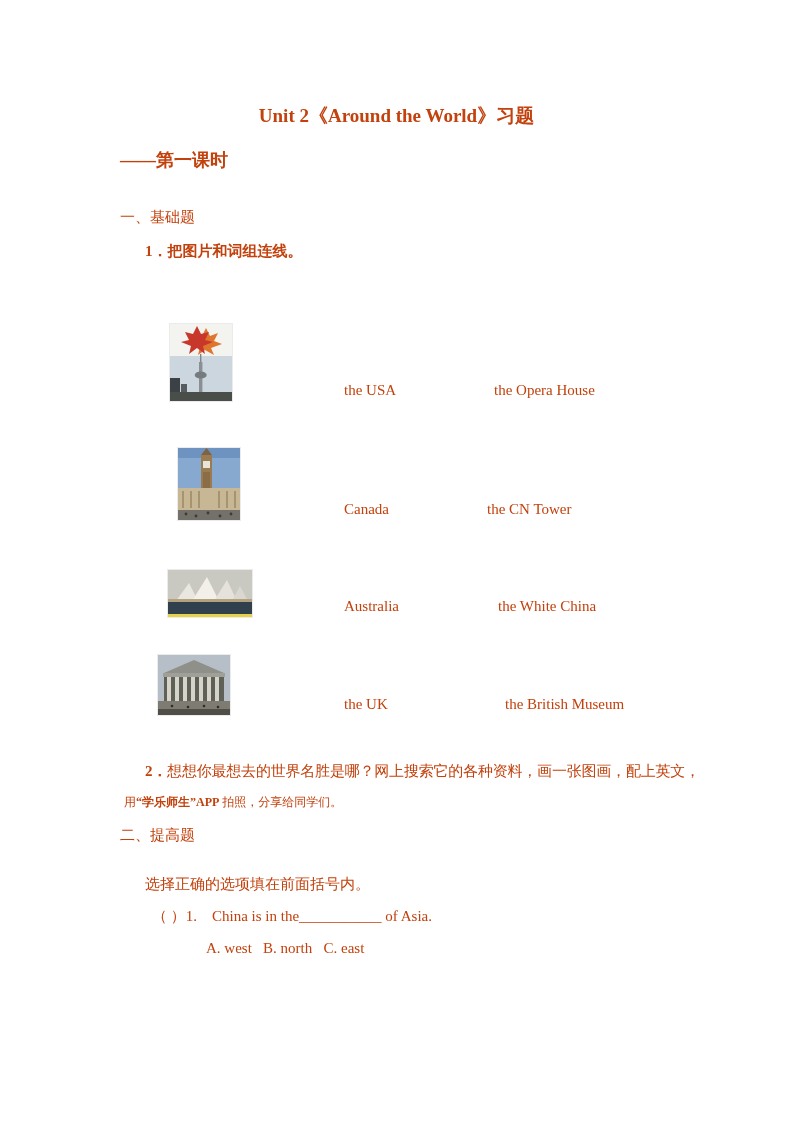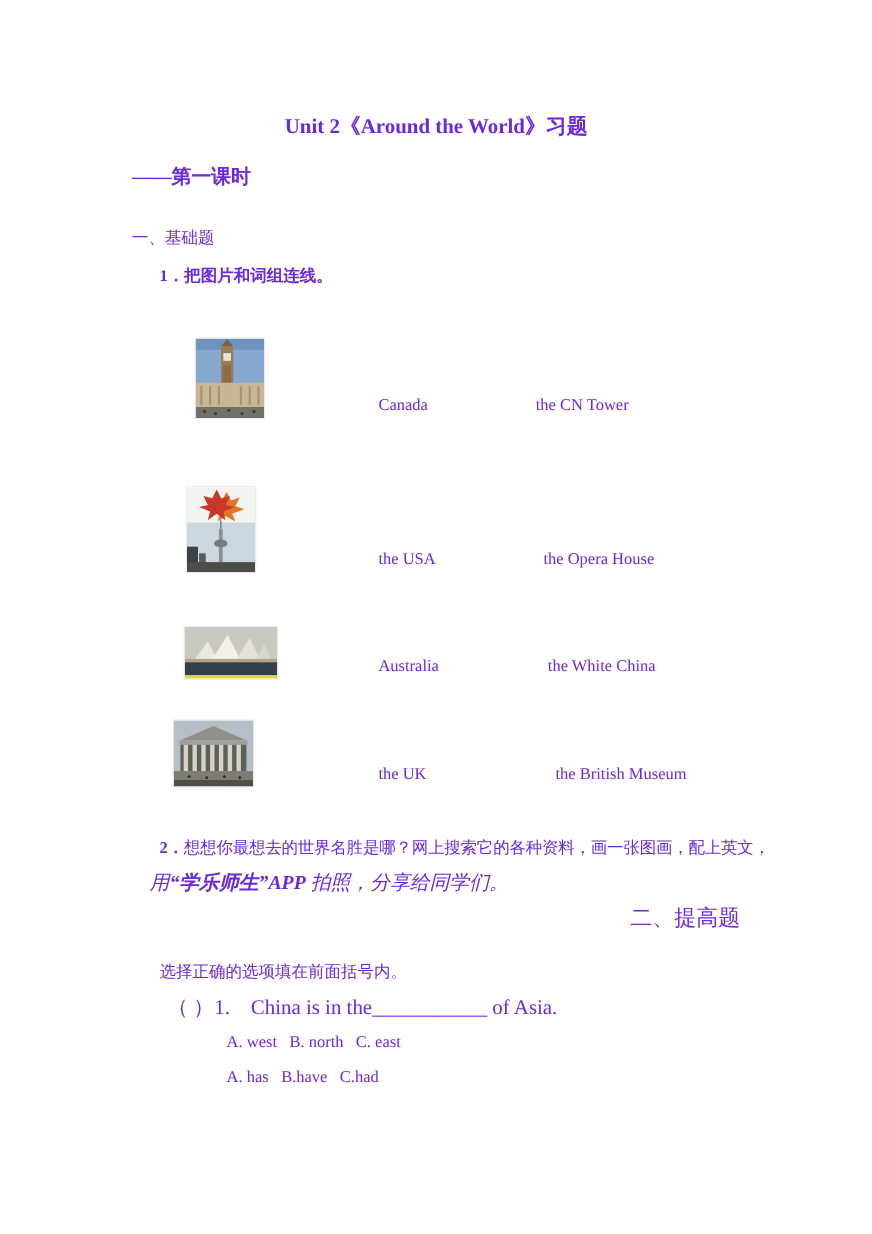--- a/index.html
+++ b/index.html
@@ -1,19 +1,19 @@
 <!DOCTYPE html>
 <html><head>
 <meta charset="utf-8">
 <style>
   html,body{margin:0;padding:0;background:#ffffff;}
   .page{
     width:793px;height:1122px;box-sizing:border-box;
     padding:104px 120px 40px 120px;
-    background:#ffffff;color:#6d28d9;position:relative;overflow:hidden;
+    background:#ffffff;color:#c2410c;position:relative;overflow:hidden;
     font-family:"Liberation Serif","DejaVu Serif",serif;
   }
   .title{text-align:center;font-weight:bold;font-size:19px;line-height:24px;}
   .subtitle{font-weight:bold;font-size:18px;margin-top:20px;line-height:24px;}
   .h1{font-size:15px;margin-top:36px;line-height:19px;}
   .item1{font-weight:bold;font-size:15px;margin-top:15px;margin-left:25px;line-height:19px;}
 
   .match-row{position:relative;}
   .row1{margin-top:47px;height:72px;}
   .row2{margin-top:63px;height:77px;}
@@ -25,38 +25,57 @@
   .row3 .img{left:48px;width:84px;height:47px;}
   .row4 .img{left:38px;width:72px;height:60px;}
   .img svg{display:block;width:100%;height:100%;}
   .ml{position:absolute;left:224px;bottom:2px;font-size:15px;white-space:nowrap;}
   .mr{position:absolute;left:367px;bottom:2px;font-size:15px;white-space:nowrap;}
   .row2 .mr{left:374px;}
   .row3 .mr{left:378px;}
   .row4 .mr{left:385px;}
 
   .item2{margin-top:47px;font-size:15px;line-height:19px;margin-left:25px;white-space:nowrap;letter-spacing:-0.2px;}
-  .item2-line2{margin-top:12px;font-size:18px;line-height:19px;margin-left:16px;font-style:italic;}
+  .item2-line2{margin-top:12px;font-size:12px;line-height:19px;margin-left:4px;}
   .b{font-weight:bold;}
 
-  .h2{font-size:20px;margin-top:14px;line-height:19px;text-align:right;}
+  .h2{font-size:15px;margin-top:14px;line-height:19px;}
   .instruction{font-size:15px;margin-top:30px;margin-left:25px;line-height:19px;}
-  .stem{font-size:19px;margin-top:13px;margin-left:32px;line-height:19px;white-space:pre-wrap;}
+  .stem{font-size:15px;margin-top:13px;margin-left:32px;line-height:19px;white-space:pre-wrap;}
   .opts{font-size:15px;margin-top:13px;margin-left:86px;line-height:19px;white-space:pre-wrap;}
 </style>
 </head>
 <body>
 
 <div class="page">
 
   <div class="title">Unit 2《Around the World》习题</div>
   <div class="subtitle">——第一课时</div>
 
   <div class="h1">一、基础题</div>
   <div class="item1">1．把图片和词组连线。</div>
+
+  <div class="match-row row2">
+    <div class="img">
+      <svg viewBox="0 0 62 77" preserveAspectRatio="none">
+        <rect width="62" height="77" fill="#f3f3f0"></rect>
+        <polygon points="36,4 40,12 48,9 44,17 52,20 41,24 44,31 35,26 28,31 30,23 20,20 28,17 24,9 32,12" fill="#e0762e"></polygon>
+        <polygon points="27,2 31,10 39,8 35,16 43,18 33,22 35,30 27,24 19,30 21,22 11,18 19,16 15,8 23,10" fill="#c7372a"></polygon>
+        <rect y="32" width="62" height="38" fill="#ccd6de"></rect>
+        <rect x="30" y="30" width="1.4" height="10" fill="#81868b"></rect>
+        <rect x="29" y="38" width="3.4" height="30" fill="#8a8f94"></rect>
+        <ellipse cx="30.7" cy="51" rx="6" ry="3.6" fill="#767b80"></ellipse>
+        <rect x="0" y="54" width="10" height="16" fill="#3c4146"></rect>
+        <rect x="11" y="60" width="6" height="10" fill="#565b60"></rect>
+        <rect y="68" width="62" height="9" fill="#4a4e48"></rect>
+      </svg>
+    </div>
+    <span class="ml">the USA</span>
+    <span class="mr">the Opera House</span>
+  </div>
 
   <div class="match-row row1">
     <div class="img">
       <svg viewBox="0 0 62 72" preserveAspectRatio="none">
         <rect width="62" height="44" fill="#87a8cf"></rect>
         <rect width="62" height="10" fill="#6e93c0"></rect>
         <polygon points="23,7 28.5,0 34,7" fill="#7d6343"></polygon>
         <rect x="23" y="7" width="11" height="37" fill="#9a7b52"></rect>
         <rect x="25" y="13" width="7" height="7" fill="#e8e4d8"></rect>
         <rect x="25" y="24" width="7" height="16" fill="#8a6c46"></rect>
@@ -74,39 +93,20 @@
           <circle cx="8" cy="66" r="1.4"></circle>
             <circle cx="18" cy="68" r="1.4"></circle>
             <circle cx="30" cy="65" r="1.4"></circle>
           <circle cx="42" cy="68" r="1.4"></circle>
             <circle cx="53" cy="66" r="1.4"></circle>
         </g>
       </svg>
     </div>
     <span class="ml">Canada</span>
     <span class="mr">the CN Tower</span>
-  </div>
-
-  <div class="match-row row2">
-    <div class="img">
-      <svg viewBox="0 0 62 77" preserveAspectRatio="none">
-        <rect width="62" height="77" fill="#f3f3f0"></rect>
-        <polygon points="36,4 40,12 48,9 44,17 52,20 41,24 44,31 35,26 28,31 30,23 20,20 28,17 24,9 32,12" fill="#e0762e"></polygon>
-        <polygon points="27,2 31,10 39,8 35,16 43,18 33,22 35,30 27,24 19,30 21,22 11,18 19,16 15,8 23,10" fill="#c7372a"></polygon>
-        <rect y="32" width="62" height="38" fill="#ccd6de"></rect>
-        <rect x="30" y="30" width="1.4" height="10" fill="#81868b"></rect>
-        <rect x="29" y="38" width="3.4" height="30" fill="#8a8f94"></rect>
-        <ellipse cx="30.7" cy="51" rx="6" ry="3.6" fill="#767b80"></ellipse>
-        <rect x="0" y="54" width="10" height="16" fill="#3c4146"></rect>
-        <rect x="11" y="60" width="6" height="10" fill="#565b60"></rect>
-        <rect y="68" width="62" height="9" fill="#4a4e48"></rect>
-      </svg>
-    </div>
-    <span class="ml">the USA</span>
-    <span class="mr">the Opera House</span>
   </div>
 
   <div class="match-row row3">
     <div class="img">
       <svg viewBox="0 0 84 47" preserveAspectRatio="none">
         <rect width="84" height="31" fill="#c9c9c2"></rect>
         <polygon points="8,31 21,13 30,31" fill="#e9e7df"></polygon>
         <polygon points="24,31 39,7 51,31" fill="#f2f0e8"></polygon>
         <polygon points="46,31 59,10 69,31" fill="#e4e2da"></polygon>
         <polygon points="64,31 72,16 80,31" fill="#d9d7cf"></polygon>
@@ -155,16 +155,15 @@
   <div class="item2-line2">
     <span>用</span><span class="b">“学乐师生”APP</span><span> 拍照，分享给同学们。</span>
   </div>
 
   <div class="h2">二、提高题</div>
   <div class="instruction">选择正确的选项填在前面括号内。</div>
 
   <div class="stem">（ ）1.    China is in the___________ of Asia.</div>
   <div class="opts">A. west   B. north   C. east</div>
 
-  <div class="opts">A. has   B.have   C.had</div>
 
 
 </div>
 
 </body></html>

